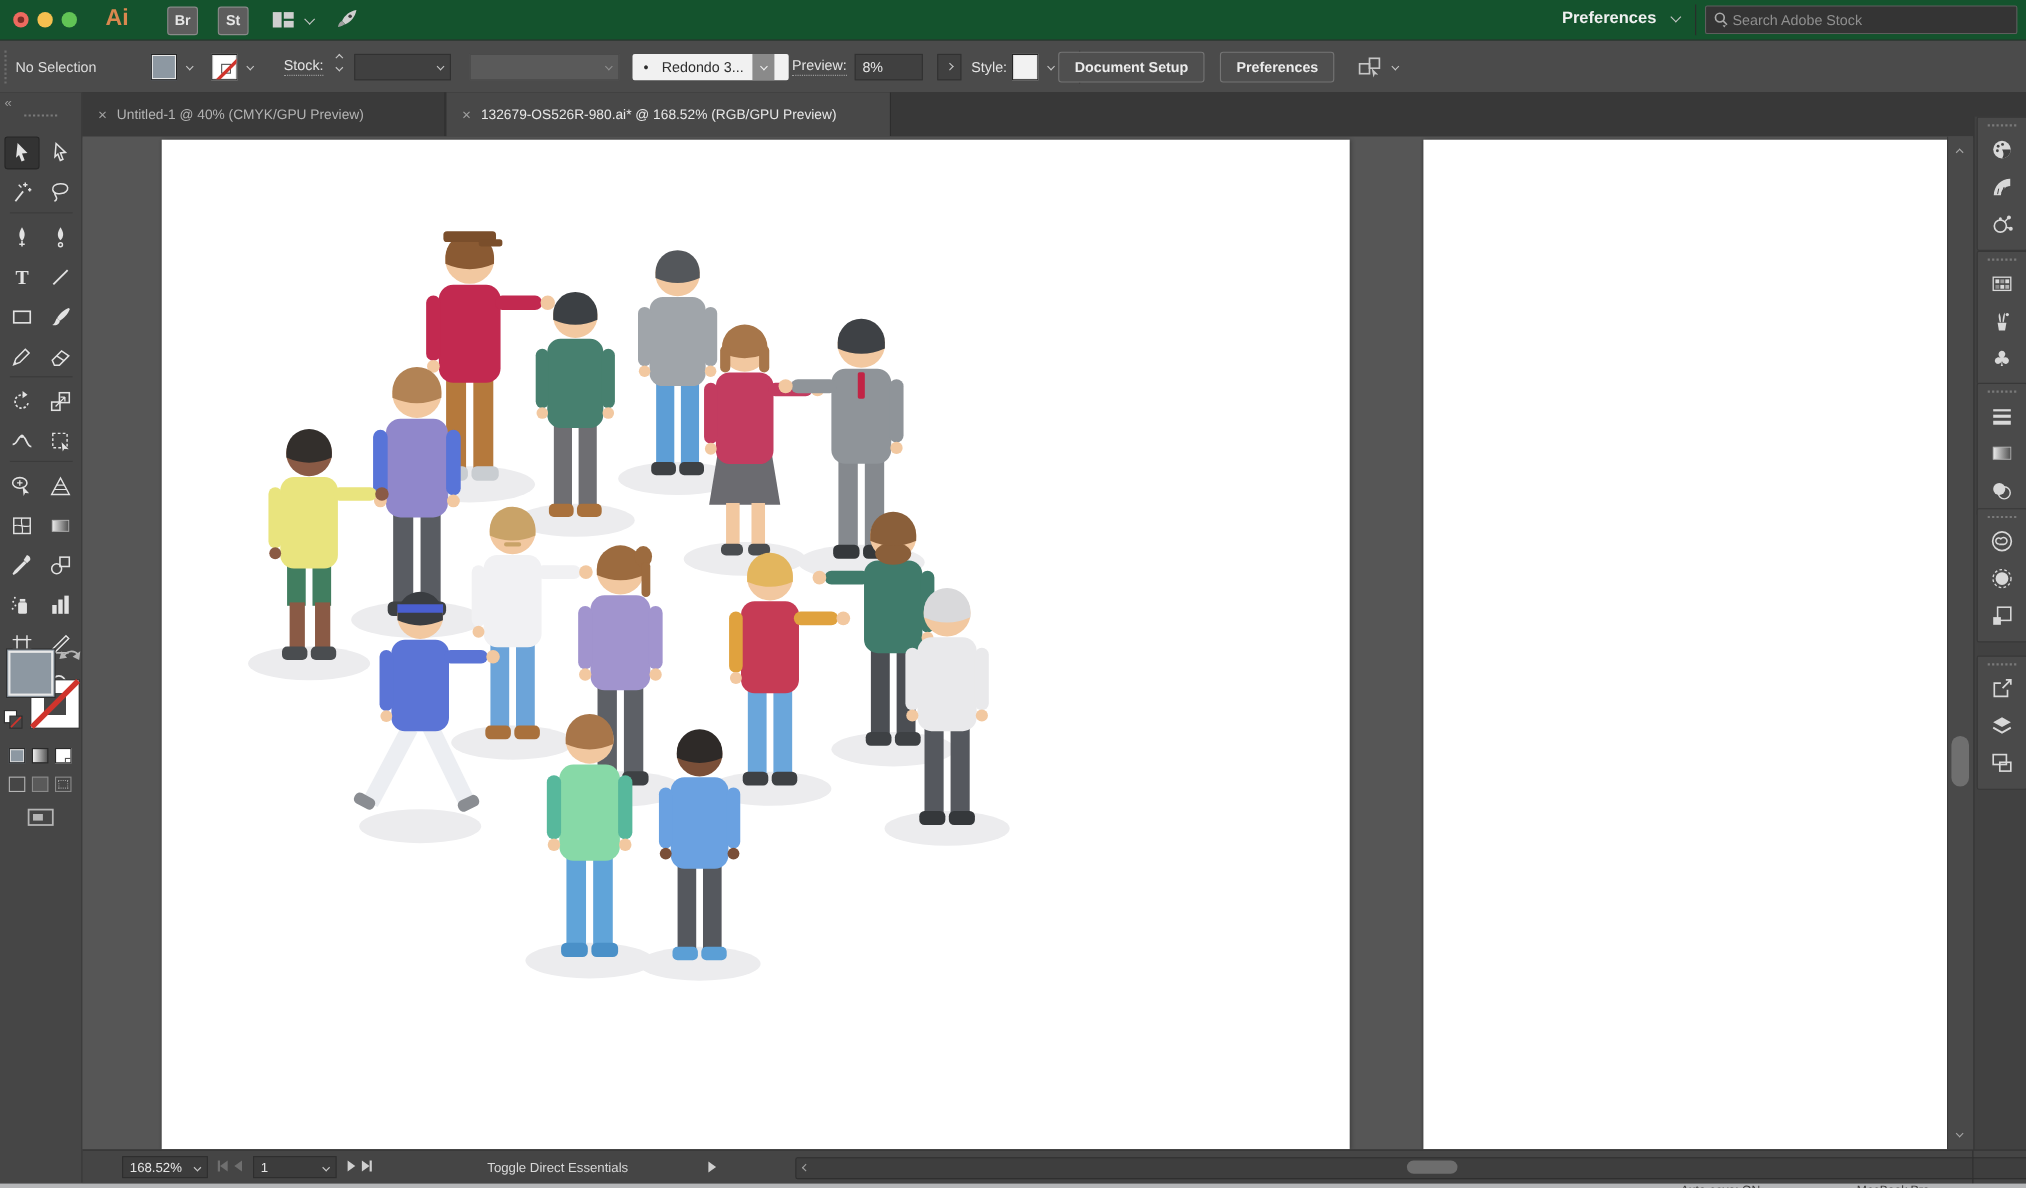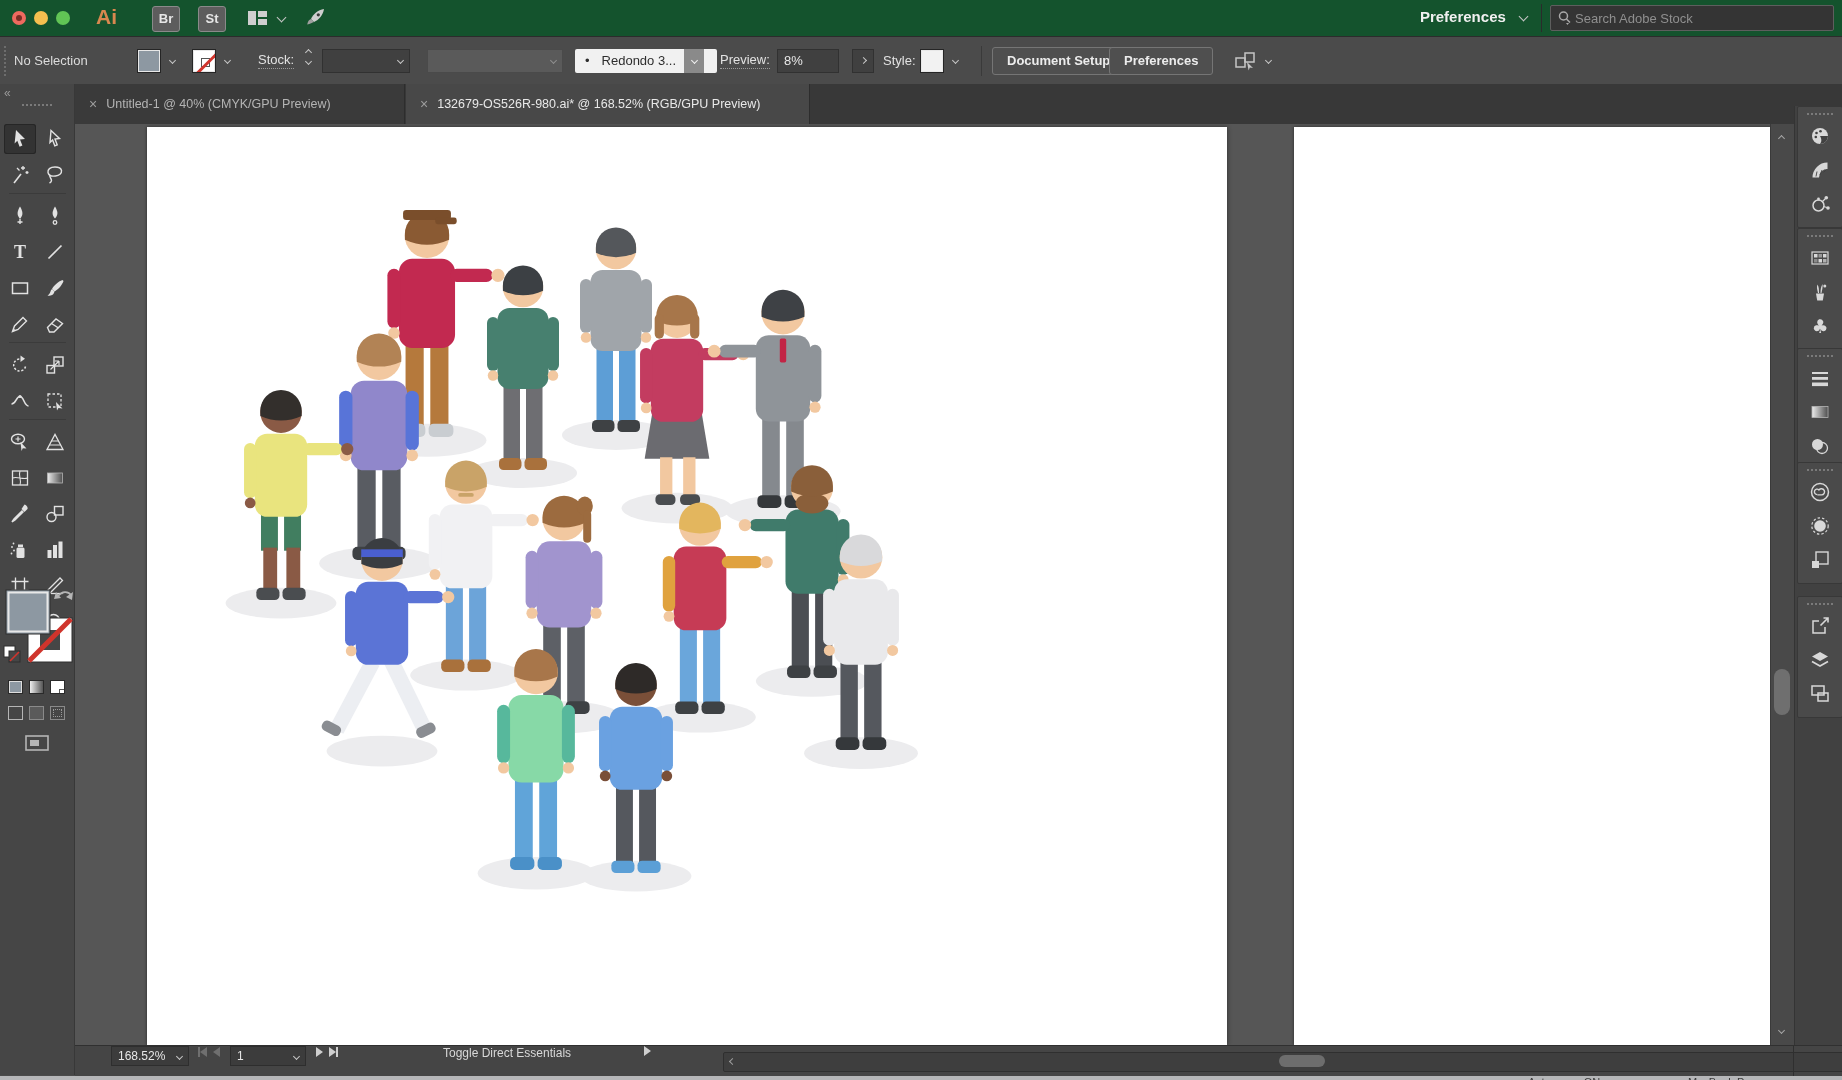--- a/index.html
+++ b/index.html
@@ -57,21 +57,21 @@
   .artboard{position:absolute;top:3px;height:918px;background:#ffffff;box-shadow:1px 0 4px rgba(0,0,0,.3),-1px 0 2px rgba(0,0,0,.2);}
   .vscroll{position:absolute;right:0;top:0;width:23px;height:921px;background:#494949;border-left:1px solid #3a3a3a;}
   .vthumb{position:absolute;left:3px;top:545px;width:16px;height:46px;border-radius:8px;background:#6f6f6f;}
   
   .rpanel{left:1794px;top:106px;width:48px;height:969px;background:#414141;border-left:1px solid #343434;box-sizing:border-box;}
   .pgroup{position:absolute;left:2px;width:44px;background:#4a4a4a;border:1px solid #383838;border-radius:2px;padding:4px 0 6px;}
   .pgroup .handle{margin:2px auto 4px;width:26px;}
   .picon{width:44px;height:34px;display:flex;align-items:center;justify-content:center;}
   
   .statusbar{left:75px;top:1045px;width:1767px;height:30px;background:#454545;border-top:1px solid #303030;font-size:12px;}
-  .sb{top:0;height:30px;display:flex;color:#d8d8d8;padding-left:23px;}
+  .sb{top:0;height:30px;display:flex;align-items:center;color:#d8d8d8;padding-left:23px;}
   .sb .field{height:20px;background:#3c3c3c;border:1px solid #2e2e2e;}
   .tri{display:inline-block;width:0;height:0;border-style:solid;}
   .tri.r{border-width:5px 0 5px 7px;border-color:transparent transparent transparent #cfcfcf;}
   .tri.l{border-width:5px 7px 5px 0;border-color:transparent #6f6f6f transparent transparent;}
   .bar{display:inline-block;width:2px;height:10px;background:#6f6f6f;}
   .bar.lit{background:#cfcfcf;}
   .hscroll{position:absolute;left:648px;top:6px;width:1128px;height:18px;background:#3e3e3e;border:1px solid #2f2f2f;border-radius:2px;}
   .hthumb{position:absolute;left:555px;top:2px;width:46px;height:12px;background:#6d6d6d;border-radius:6px;}
   .toolbar-foot{left:0;top:1045px;width:75px;height:30px;background:#464646;border-right:1px solid #383838;box-sizing:border-box;}
   .bottomstrip{left:0;top:1076px;width:1842px;height:4px;background:#b5b6b8;overflow:hidden;}
@@ -174,21 +174,21 @@
     <div class="abs cb" style="left:883px">
         <span style="color:#e2e2e2">Style:</span>
       </div>
     <div class="abs cb" style="left:920px">
         <div class="swatch" style="background:#f2f2f2"></div>
       </div>
     <span class="abs chev sm" style="left:953px;top:21px"></span>
     <div class="abs cb" style="left:981px">
         <div style="width:1px;height:30px;background:#3a3a3a"></div>
       </div>
-    <div class="abs cb" style="left:992px">
+    <div class="abs cb" style="left:962px">
         <div class="btn">Document Setup</div>
       </div>
     <div class="abs cb" style="left:1109px">
         <div class="btn">Preferences</div>
       </div>
     <div class="abs cb" style="left:1233px">
       <svg width="26" height="24" viewBox="0 0 26 24">
           <rect x="3" y="9" width="9" height="9" fill="none" stroke="#c6c6c6" stroke-width="1.5"></rect>
           <rect x="12" y="4" width="9" height="9" fill="none" stroke="#c6c6c6" stroke-width="1.5"></rect>
           <path d="M14 13 L20 19 L16.8 18.6 L15.6 21.4 Z" fill="#c6c6c6"></path>

